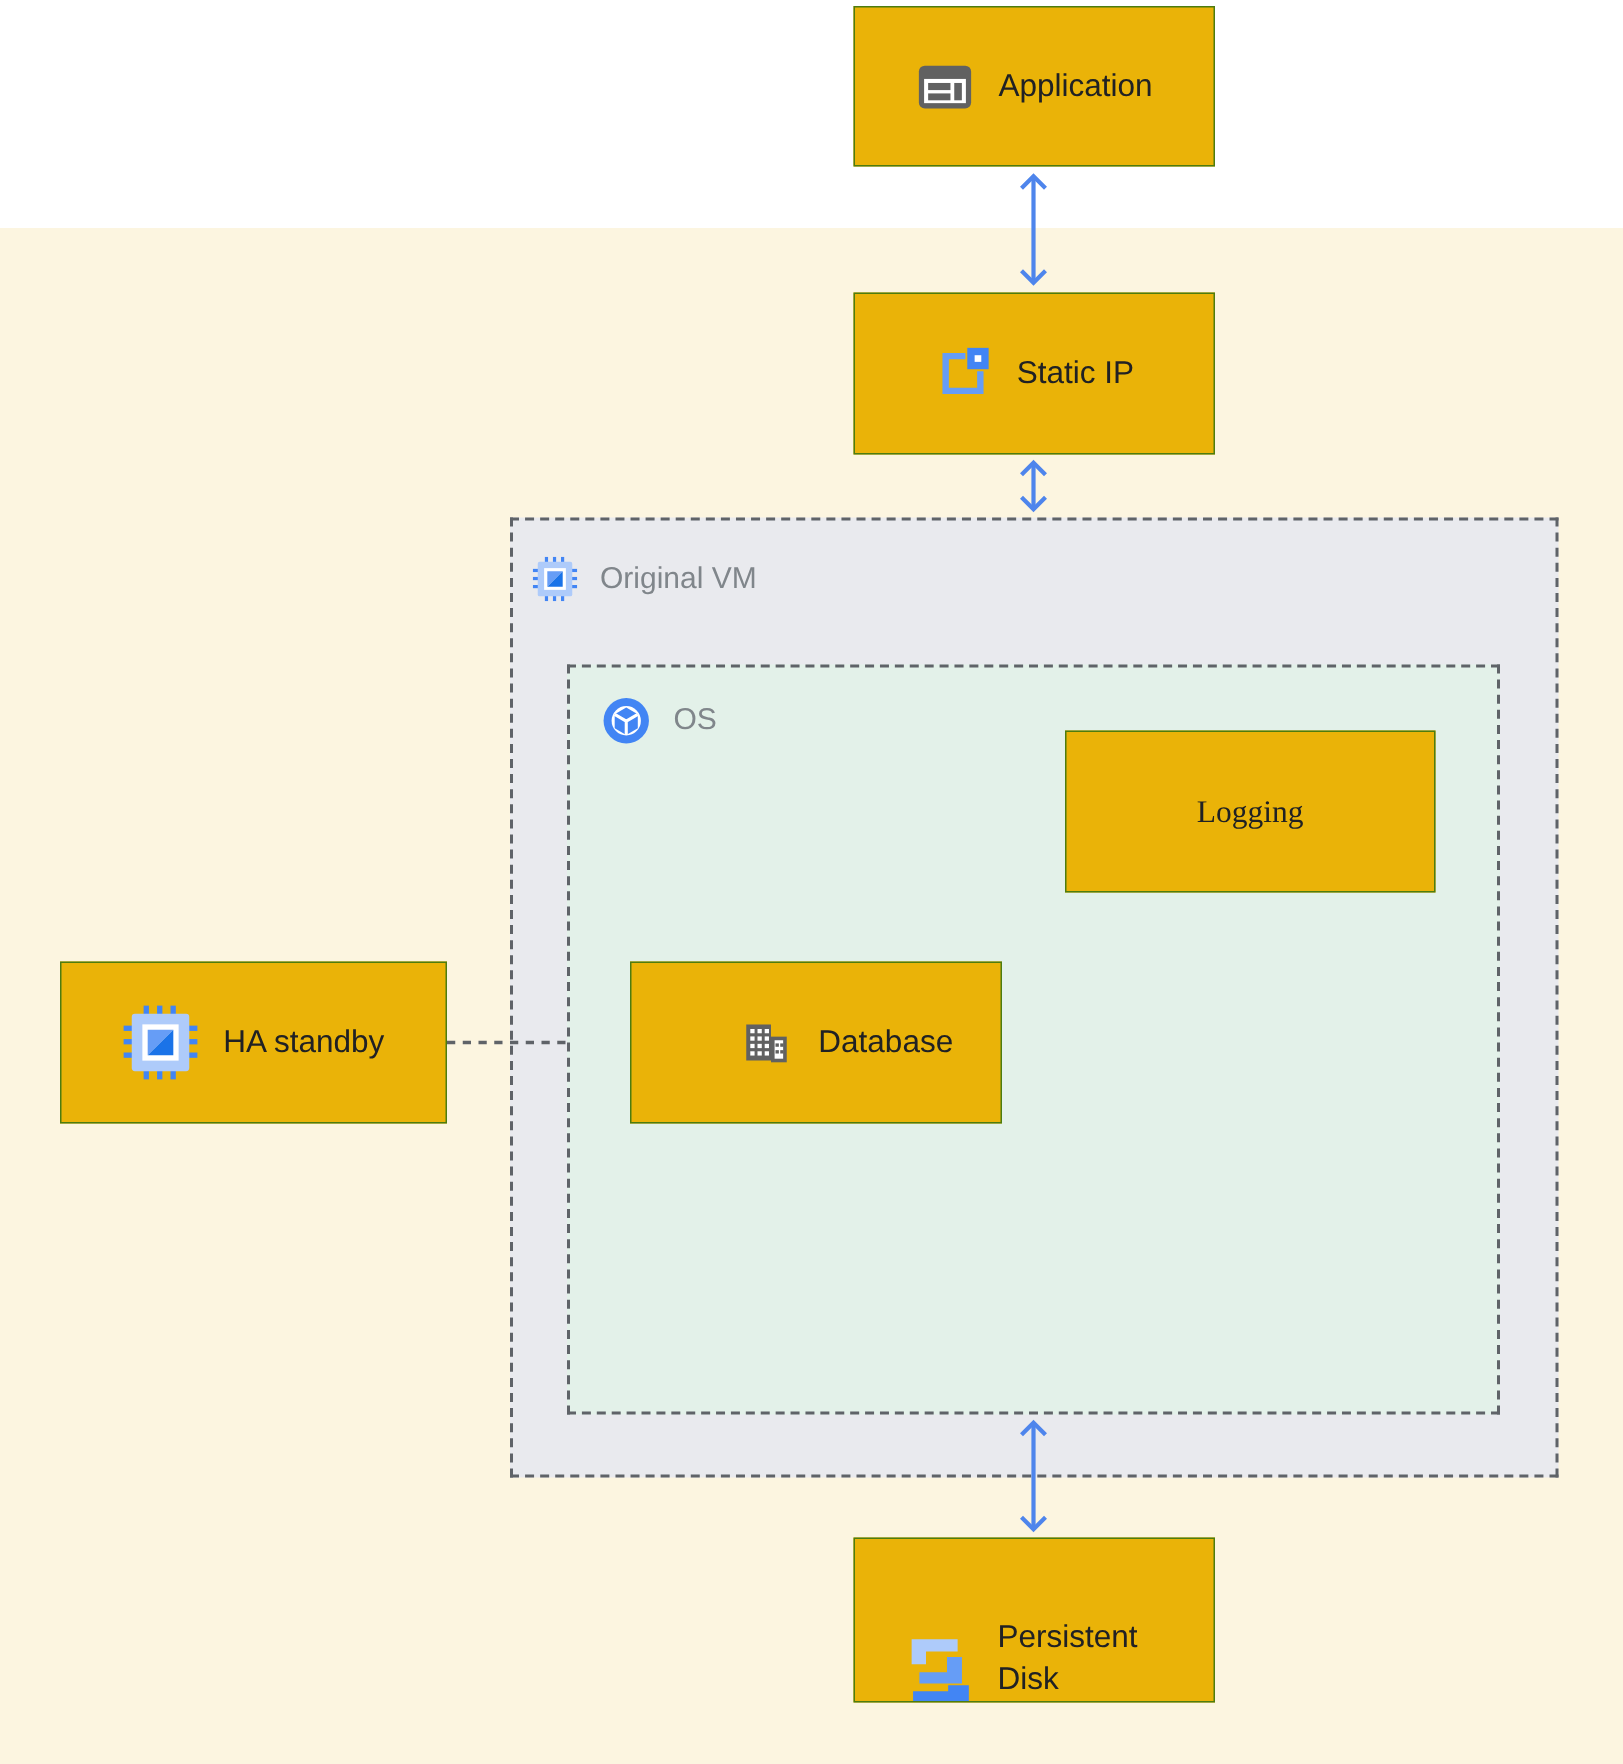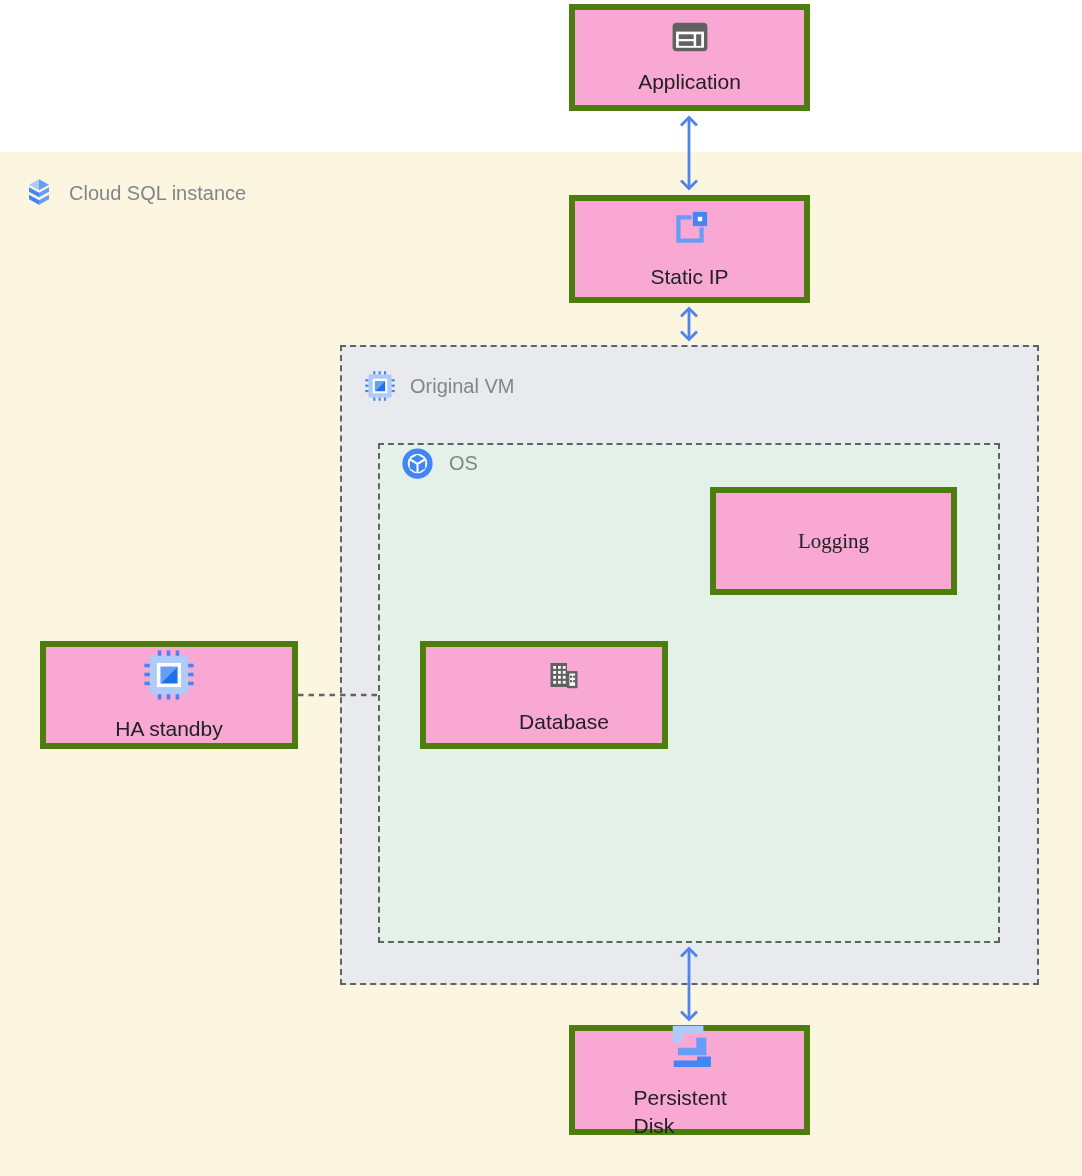--- a/index.html
+++ b/index.html
@@ -6,57 +6,46 @@
   .canvas{
     position:relative;width:1082px;height:1176px;background:#ffffff;
     font-family:"Liberation Sans",sans-serif;overflow:hidden;
   }
   .yellow-zone{position:absolute;left:0;top:152px;width:1082px;height:1024px;background:#fcf5e0;}
   .region{position:absolute;border:2px dashed #5f6368;box-sizing:border-box;}
   .region-vm{left:340px;top:345px;width:699px;height:640px;background:#e9eaee;}
   .region-os{left:378px;top:443px;width:622px;height:500px;background:#e3f1e9;}
   .region-label{position:absolute;display:flex;align-items:center;gap:15px;color:#80868b;font-size:20px;white-space:nowrap;}
   .node{
-    position:absolute;background:#f9a8d4;border:6px solid #4d7c0f;box-sizing:border-box;
+    position:absolute;background:#eab308;border:1px solid #4d7c0f;box-sizing:border-box;
     display:flex;align-items:center;justify-content:center;gap:17px;
-    color:#202124;font-size:21px;flex-direction:column;
+    color:#202124;font-size:21px;
   }
   .node-application{left:569px;top:4px;width:241px;height:107px;}
   .node-static-ip{left:569px;top:195px;width:241px;height:108px;}
   .node-ha-standby{left:40px;top:641px;width:258px;height:108px;}
   .node-database{left:420px;top:641px;width:248px;height:108px;padding-left:40px;}
   .node-logging{left:710px;top:487px;width:247px;height:108px;font-family:Liberation Serif, serif;}
   .node-monitoring{left:710px;top:641px;width:247px;height:108px;}
   .node-other-services{left:710px;top:793px;width:247px;height:108px;}
-  .node-persistent-disk{left:569px;top:1025px;width:241px;height:110px;}
+  .node-persistent-disk{left:569px;top:1025px;width:241px;height:110px;align-items:flex-end;}
   .pd-label{width:112px;line-height:28px;}
   .icon{flex:0 0 auto;display:block;}
   .overlay{position:absolute;left:0;top:0;width:1082px;height:1176px;pointer-events:none;}
 </style>
 </head>
 <body>
 
 <div class="canvas">
 
   <div class="yellow-zone"></div>
 
-  <div class="region-label" style="left:24px;top:178px;">
-    <svg class="icon" width="30" height="30" viewBox="0 0 24 24">
-      <polygon points="12,1 4,5.4 12,9.8" fill="#aecbfa"></polygon>
-      <polygon points="12,1 20,5.4 12,9.8" fill="#669df6"></polygon>
-      <polygon points="4,7.4 4,11 12,15.4 12,11.8" fill="#4285f4"></polygon>
-      <polygon points="12,11.8 12,15.4 20,11 20,7.4" fill="#669df6"></polygon>
-      <polygon points="4,13.4 4,17 12,21.4 12,17.8" fill="#4285f4"></polygon>
-      <polygon points="12,17.8 12,21.4 20,17 20,13.4" fill="#669df6"></polygon>
-    </svg>
-    <span>Cloud SQL instance</span>
-  </div>
 
   <div class="region region-vm"></div>
-  <div class="region-label" style="left:365px;top:371px;align-items:center;">
+  <div class="region-label" style="left:355px;top:371px;align-items:center;">
     <svg class="icon" width="30" height="30" viewBox="0 0 24 24">
       <g fill="#4285f4">
         <rect x="6.6" y="0.2" width="1.7" height="2.8"></rect>
           <rect x="10.9" y="0.2" width="1.7" height="2.8"></rect>
           <rect x="15.2" y="0.2" width="1.7" height="2.8"></rect>
         <rect x="6.6" y="21" width="1.7" height="2.8"></rect>
           <rect x="10.9" y="21" width="1.7" height="2.8"></rect>
           <rect x="15.2" y="21" width="1.7" height="2.8"></rect>
         <rect x="0.2" y="6.6" width="2.8" height="1.7"></rect>
           <rect x="0.2" y="10.9" width="2.8" height="1.7"></rect>
@@ -67,21 +56,21 @@
       </g>
       <rect x="2.8" y="2.8" width="18.4" height="18.4" rx="1" fill="#aecbfa"></rect>
       <rect x="6.2" y="6.2" width="11.6" height="11.6" fill="#ffffff"></rect>
       <polygon points="7.9,7.9 16.1,7.9 7.9,16.1" fill="#669df6"></polygon>
       <polygon points="16.1,7.9 16.1,16.1 7.9,16.1" fill="#1a73e8"></polygon>
     </svg>
     <span>Original VM</span>
   </div>
 
   <div class="region region-os"></div>
-  <div class="region-label" style="left:401px;top:447px;">
+  <div class="region-label" style="left:401px;top:464px;">
     <svg class="icon" width="33" height="33" viewBox="0 0 24 24">
       <circle cx="12" cy="12" r="11" fill="#4285f4"></circle>
       <circle cx="12" cy="12" r="7.1" fill="#ffffff"></circle>
       <polygon points="12,5.6 17.6,8.9 17.6,15.6 12,18.9 6.4,15.6 6.4,8.9" fill="#4285f4"></polygon>
       <path d="M6.4,8.9 L12,12.2 L17.6,8.9 M12,12.2 V18.9" stroke="#ffffff" stroke-width="1.5" fill="none"></path>
     </svg>
     <span>OS</span>
   </div>
 
   <div class="node node-application">

